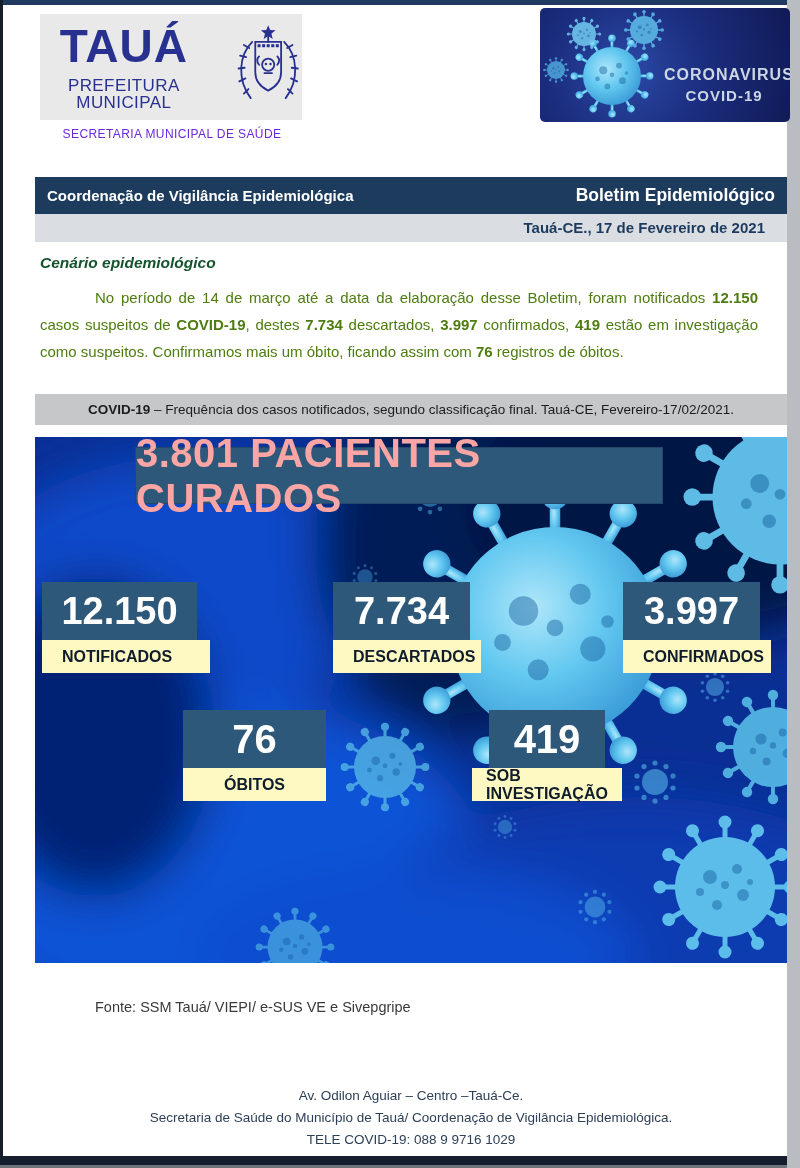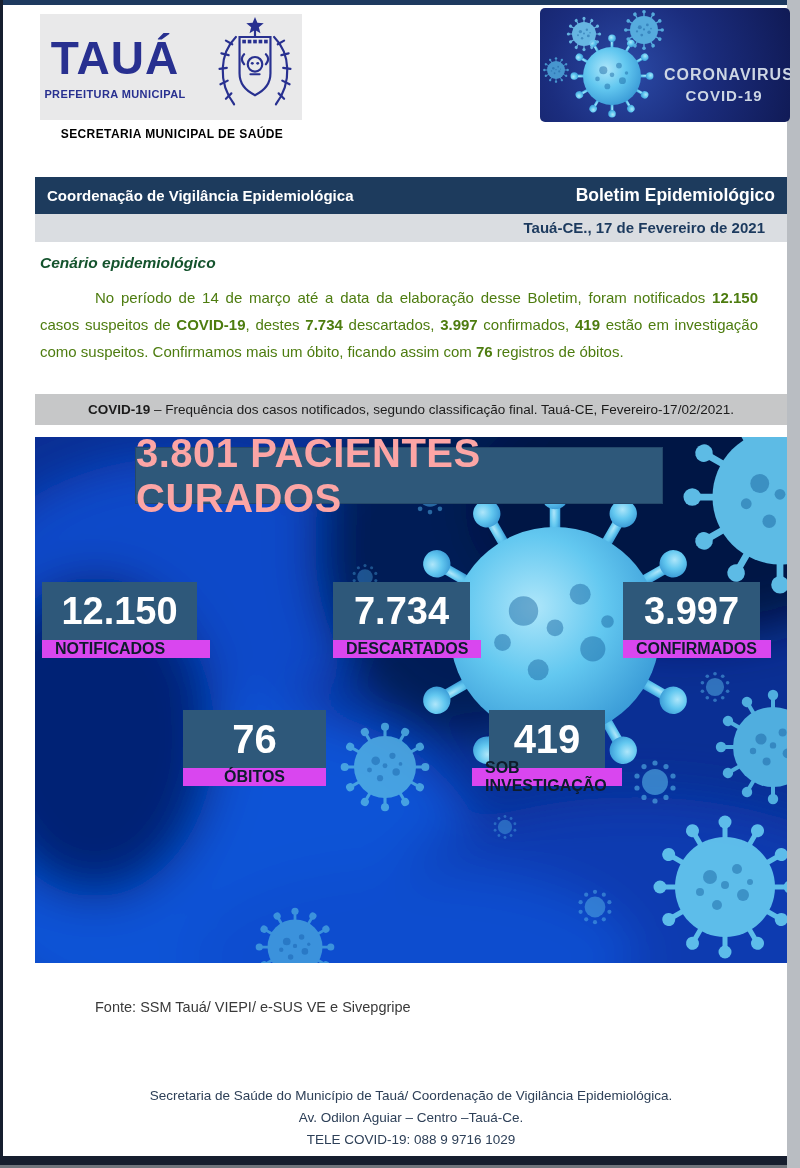--- a/index.html
+++ b/index.html
@@ -15,23 +15,23 @@
   .edge-left{left:0;top:0;width:3px;height:1168px;background:#161e2e;}
   .edge-right{left:787px;top:0;width:13px;height:1168px;background:#b9bdc2;}
   .edge-bottom{left:0;top:1156px;width:787px;height:9px;background:#161e2e;}
   .edge-bottom2{left:0;top:1165px;width:787px;height:3px;background:#70757c;}
 
   
   .logo-box{left:40px;top:14px;width:262px;height:106px;background:#e9e9ea;
     display:flex;align-items:center;justify-content:center;gap:26px;}
   .logo-text{text-align:center;line-height:1;}
   .logo-title{font-size:46px;font-weight:bold;color:#283090;letter-spacing:1px;}
-  .logo-sub{font-size:11px;font-weight:bold;color:#283090;margin-top:8px;letter-spacing:0.4px;}
+  .logo-sub{font-size:17px;font-weight:normal;color:#283090;margin-top:8px;letter-spacing:0.4px;}
   .secretaria{left:52px;top:127px;width:240px;text-align:center;
-    font-size:12px;font-weight:bold;color:#000000;letter-spacing:0.4px;}
+    font-size:12px;font-weight:normal;color:#6d28d9;letter-spacing:0.4px;}
 
   
   .corona-box{left:540px;top:8px;width:250px;height:114px;border-radius:5px;
     background:radial-gradient(circle at 35% 55%, #2b4aa6 0%, #1b2d7e 45%, #101a55 100%);
     overflow:hidden;}
   .corona-text{position:absolute;left:124px;top:56px;width:120px;text-align:center;
     color:#cdd6e4;font-weight:bold;line-height:1.35;}
   .corona-line1{font-size:16px;letter-spacing:1px;}
   .corona-line2{font-size:15px;letter-spacing:1px;}
 
@@ -55,22 +55,22 @@
 
   
   .infographic{left:35px;top:437px;width:752px;height:526px;background:#0a2f94;overflow:hidden;}
   .info-banner{position:absolute;left:100px;top:10px;width:528px;height:57px;
     background:#2e587a;border:1px solid #24486a;box-sizing:border-box;
     display:flex;align-items:center;justify-content:center;
     color:#fca5a5;font-weight:bold;font-size:40px;letter-spacing:0.5px;}
   .stat{position:absolute;}
   .stat .num{background:#2e587a;color:#ffffff;font-weight:bold;font-size:38px;
     display:flex;align-items:center;justify-content:center;height:58px;}
-  .stat .lbl{background:#d946ef;color:#0e1c2b;font-weight:bold;font-size:16px;
-    height:18px;display:flex;align-items:center;box-sizing:border-box;padding:0 13px;}
+  .stat .lbl{background:#fef9c3;color:#0e1c2b;font-weight:bold;font-size:16px;
+    height:33px;display:flex;align-items:center;box-sizing:border-box;padding:0 20px;}
   .stat .lbl.center{justify-content:center;}
   .stat.s1{left:7px;top:145px;width:168px;} .stat.s1 .num{width:155px;}
   .stat.s2{left:298px;top:145px;width:148px;} .stat.s2 .num{width:137px;}
   .stat.s3{left:588px;top:145px;width:148px;} .stat.s3 .num{width:137px;}
   .stat.s4{left:148px;top:273px;width:143px;} .stat.s4 .num{width:143px;font-size:40px;}
   .stat.s5{left:437px;top:273px;width:150px;} .stat.s5 .num{width:116px;margin:0 auto;font-size:40px;}
 
   .fonte{left:95px;top:999px;font-size:14.5px;color:#3a3a3a;}
   .footer{left:35px;top:1085px;width:752px;text-align:center;color:#2e4058;
     font-size:13.5px;line-height:22px;}
@@ -242,16 +242,16 @@
     <div class="lbl center">ÓBITOS</div>
   </div>
   <div class="stat s5">
     <div class="num">419</div>
     <div class="lbl center">SOB INVESTIGAÇÃO</div>
   </div>
 </div>
 
 <div class="abs fonte">Fonte: SSM Tauá/ VIEPI/ e-SUS VE e Sivepgripe</div>
 <div class="abs footer">
+  <div>Av. Odilon Aguiar – Centro –Tauá-Ce.</div>
   <div>Secretaria de Saúde do Município de Tauá/ Coordenação de Vigilância Epidemiológica.</div>
-  <div>Av. Odilon Aguiar – Centro –Tauá-Ce.</div>
   <div>TELE COVID-19: 088 9 9716 1029</div>
 </div>
 
 </body></html>

